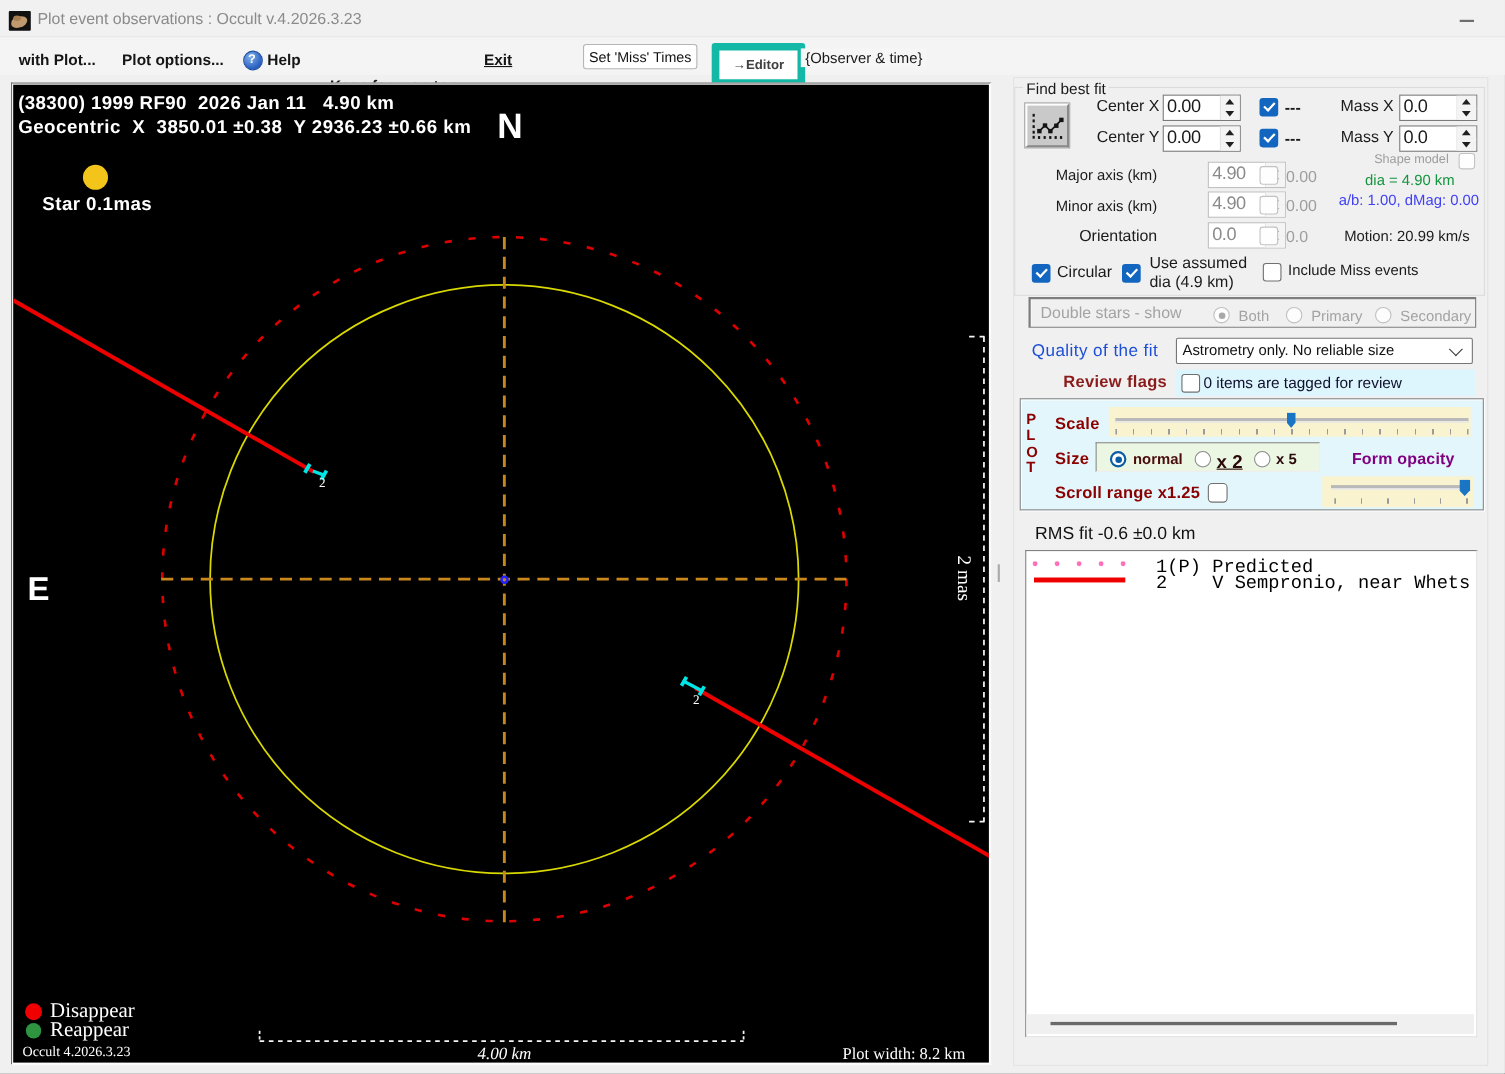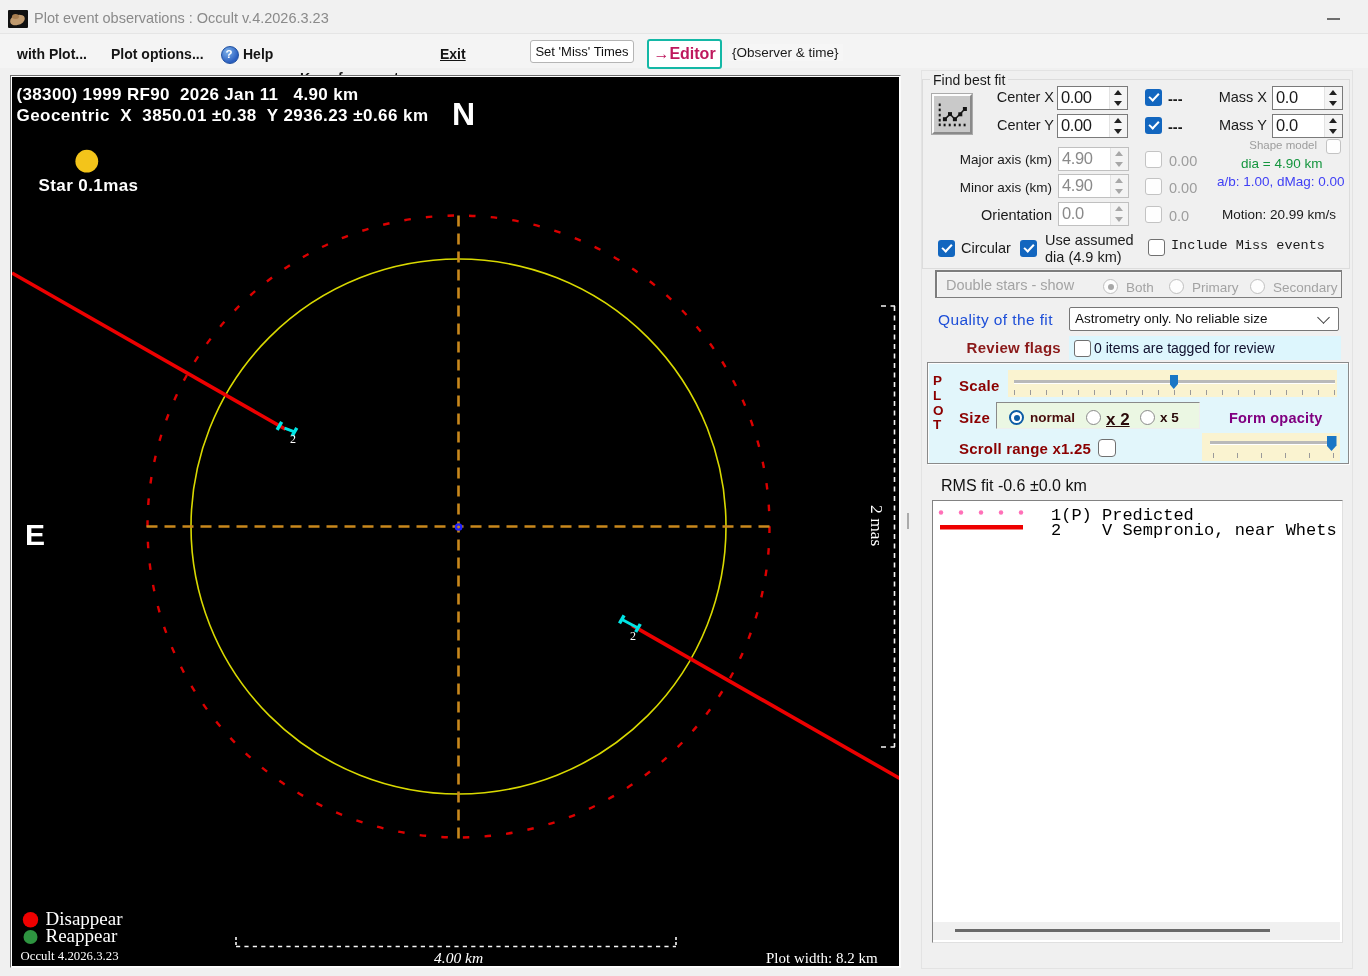--- a/index.html
+++ b/index.html
@@ -8,21 +8,21 @@
   .mb{color:#8b0000;font-weight:bold;}
   
   .num{position:absolute;width:69px;height:22px;background:#fff;border:1px solid #7a7a7a;}
   .num .v{position:absolute;left:3px;top:1px;font-size:16.5px;letter-spacing:-0.4px;color:#1a1a1a;}
   .num .sp{position:absolute;right:0;top:0;width:17px;height:100%;border-left:1px solid #e3e3e3;}
   .num .bu,.num .bd{position:absolute;left:0;width:100%;height:50%;background:#f4f4f4;}
   .num .bu{top:0;border-bottom:1px solid #e3e3e3;}
   .num .bd{bottom:0;}
   .tu{position:absolute;left:4px;top:3px;width:0;height:0;border-left:4.5px solid transparent;border-right:4.5px solid transparent;border-bottom:5px solid #202020;}
   .td{position:absolute;left:4px;top:3px;width:0;height:0;border-left:4.5px solid transparent;border-right:4.5px solid transparent;border-top:5px solid #202020;}
-  .numd{border-color:#c0c0c0;}
+  .numd{border-color:#c0c0c0;margin-left:40px;}
   .numd .v{color:#8a8a8a;}
   .numd .tu{border-bottom-color:#a8a8a8;}
   .numd .td{border-top-color:#a8a8a8;}
   
   .cb{position:absolute;width:17px;height:17px;background:#1266bf;border-radius:3px;}
   .cb::after{content:"";position:absolute;left:3.5px;top:4px;width:8px;height:4px;
     border-left:2px solid #fff;border-bottom:2px solid #fff;transform:rotate(-47deg);}
   .cbw{position:absolute;width:15px;height:15px;background:#fff;border:1px solid #707070;border-radius:3px;}
   .cbd{position:absolute;width:15px;height:15px;background:#fefefe;border:1px solid #c3c3c3;border-radius:3px;}
   
@@ -43,21 +43,21 @@
 
 <div class="abs" style="left:0;top:34px;width:1368px;height:34px;background:#f4f4f4;"></div>
 <div class="abs menu" style="left:17px;top:46px;font-size:14px;font-weight:600;color:#151515;">with Plot...</div>
 <div class="abs menu" style="left:111px;top:46px;font-size:14px;font-weight:600;color:#151515;">Plot options...</div>
 <div class="abs" style="left:221px;top:46px;width:16px;height:16px;border-radius:50%;background:radial-gradient(circle at 35% 30%,#7eb2ea,#2b5fc0 70%);border:1px solid #1d4fa0;"></div>
 <div class="abs" style="left:221px;top:46px;width:16px;height:16px;text-align:center;font-size:11.5px;font-weight:bold;color:#fff;line-height:16px;">?</div>
 <div class="abs menu" style="left:243px;top:46px;font-size:14px;font-weight:600;color:#151515;">Help</div>
 <div class="abs menu" style="left:300px;top:46px;font-size:14px;font-weight:600;color:#151515;margin-top:24px;">Keep form on top</div>
 <div class="abs menu" style="left:440px;top:46px;font-size:14px;font-weight:600;color:#151515;text-decoration:underline;">Exit</div>
 <div class="abs" style="left:530px;top:40px;width:102px;height:21px;background:#fff;border:1px solid #b5b5b5;border-radius:3px;text-align:center;font-size:13px;color:#111;line-height:21px;">Set 'Miss' Times</div>
-<div class="abs" style="left:647px;top:39px;width:71px;height:26px;background:#fff;border:2px solid #14b8a6;border-radius:3px;text-align:center;font-size:16px;font-weight:bold;color:#be185d;line-height:26px;">→Editor</div>
+<div class="abs" style="left:647px;top:39px;width:71px;height:26px;background:#fff;border:7px solid #14b8a6;border-radius:3px;text-align:center;font-size:12px;font-weight:bold;color:#404040;line-height:26px;">→Editor</div>
 <div class="abs" style="left:728px;top:44px;background:#f6f6f6;font-size:13.5px;color:#1a1a1a;padding:1px 4px;">{Observer &amp; time}</div>
 
 <div class="abs" style="left:10px;top:75px;width:889px;height:891px;border:1px solid;border-color:#6f6f6f #fbfbfb #fbfbfb #6f6f6f;background:#fff;">
  <div class="abs" style="left:1px;top:1px;width:887px;height:889px;background:#000;">
  <svg width="887" height="889" style="position:absolute;left:0;top:0;">
 
   <circle cx="446.5" cy="449.5" r="311" fill="none" stroke="#dc0000" stroke-width="2.4" stroke-dasharray="6.5 15.2"></circle>
   <circle cx="446.5" cy="449.5" r="267.5" fill="none" stroke="#d9d900" stroke-width="1.6"></circle>
   <line x1="446.5" y1="138.5" x2="446.5" y2="761.5" stroke="#c9881c" stroke-width="2.6" stroke-dasharray="11 7"></line>
   <line x1="134.5" y1="449.5" x2="758.5" y2="449.5" stroke="#c9881c" stroke-width="2.6" stroke-dasharray="11 7"></line>
@@ -233,21 +233,21 @@
   </div>
 <div class="cbd" style="left:1145px;top:206px;"></div>
 <div class="lbl" style="left:1169px;top:208px;color:#9d9d9d;">0.0</div>
 <div class="lbl" style="left:1222px;top:207px;font-size:13.5px;">Motion: 20.99 km/s</div>
 
 <div class="cb" style="left:938px;top:240px;"></div>
 <div class="lbl" style="left:961px;top:240px;">Circular</div>
 <div class="cb" style="left:1020px;top:240px;"></div>
 <div class="lbl" style="left:1045px;top:232px;line-height:16.5px;">Use assumed<br>dia (4.9 km)</div>
 <div class="cbw" style="left:1148px;top:239px;"></div>
-<div class="lbl" style="left:1171px;top:238px;font-size:13.5px;font-family:Liberation Mono, monospace;">Include Miss events</div>
+<div class="lbl" style="left:1171px;top:238px;font-size:13.5px;">Include Miss events</div>
 
 <div class="abs" style="left:935px;top:270px;width:404px;height:25px;border:solid #7d7d7d;border-width:2px 1px 1px 2px;box-shadow:inset 0 1px 0 #f8f8f8, inset 1px 0 0 #f8f8f8;"></div>
 <div class="abs" style="left:946px;top:277px;font-size:14.5px;font-weight:normal;color:#a3a3a3;">Double stars - show</div>
 <div class="radd" style="left:1103px;top:279px;"></div>
 <div class="abs" style="left:1107.5px;top:283.5px;width:6px;height:6px;border-radius:50%;background:#a8a8a8;"></div>
 <div class="lbl" style="left:1126px;top:280px;font-size:13.5px;color:#a3a3a3;">Both</div>
 <div class="radd" style="left:1169px;top:279px;"></div>
 <div class="lbl" style="left:1192px;top:280px;font-size:13.5px;color:#a3a3a3;">Primary</div>
 <div class="radd" style="left:1250px;top:279px;"></div>
 <div class="lbl" style="left:1273px;top:280px;font-size:13.5px;color:#a3a3a3;">Secondary</div>

